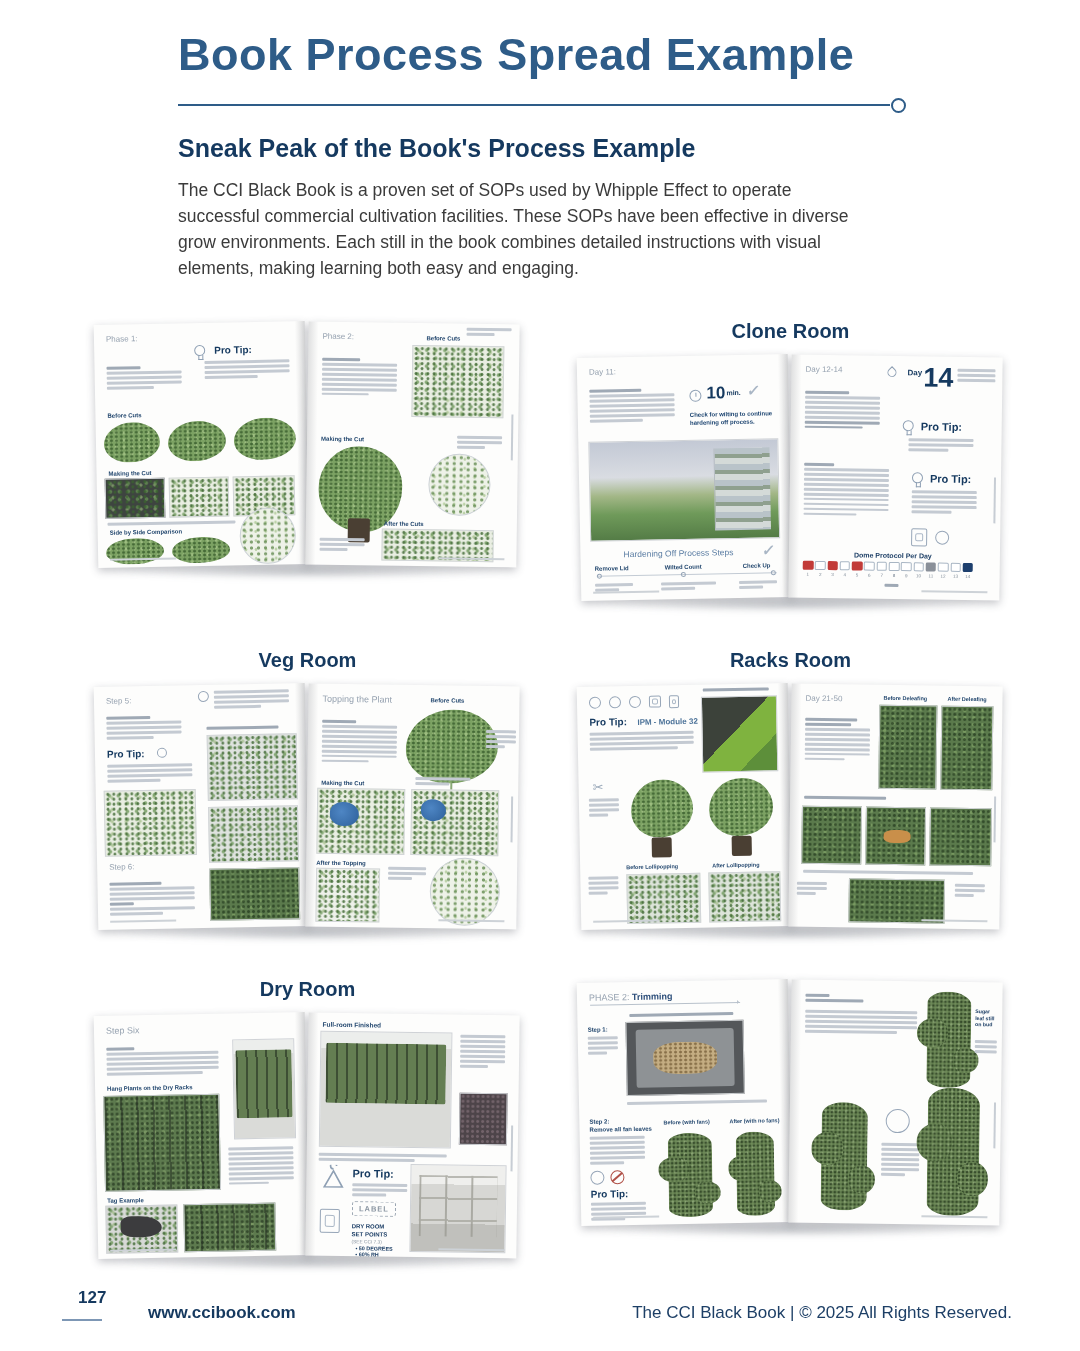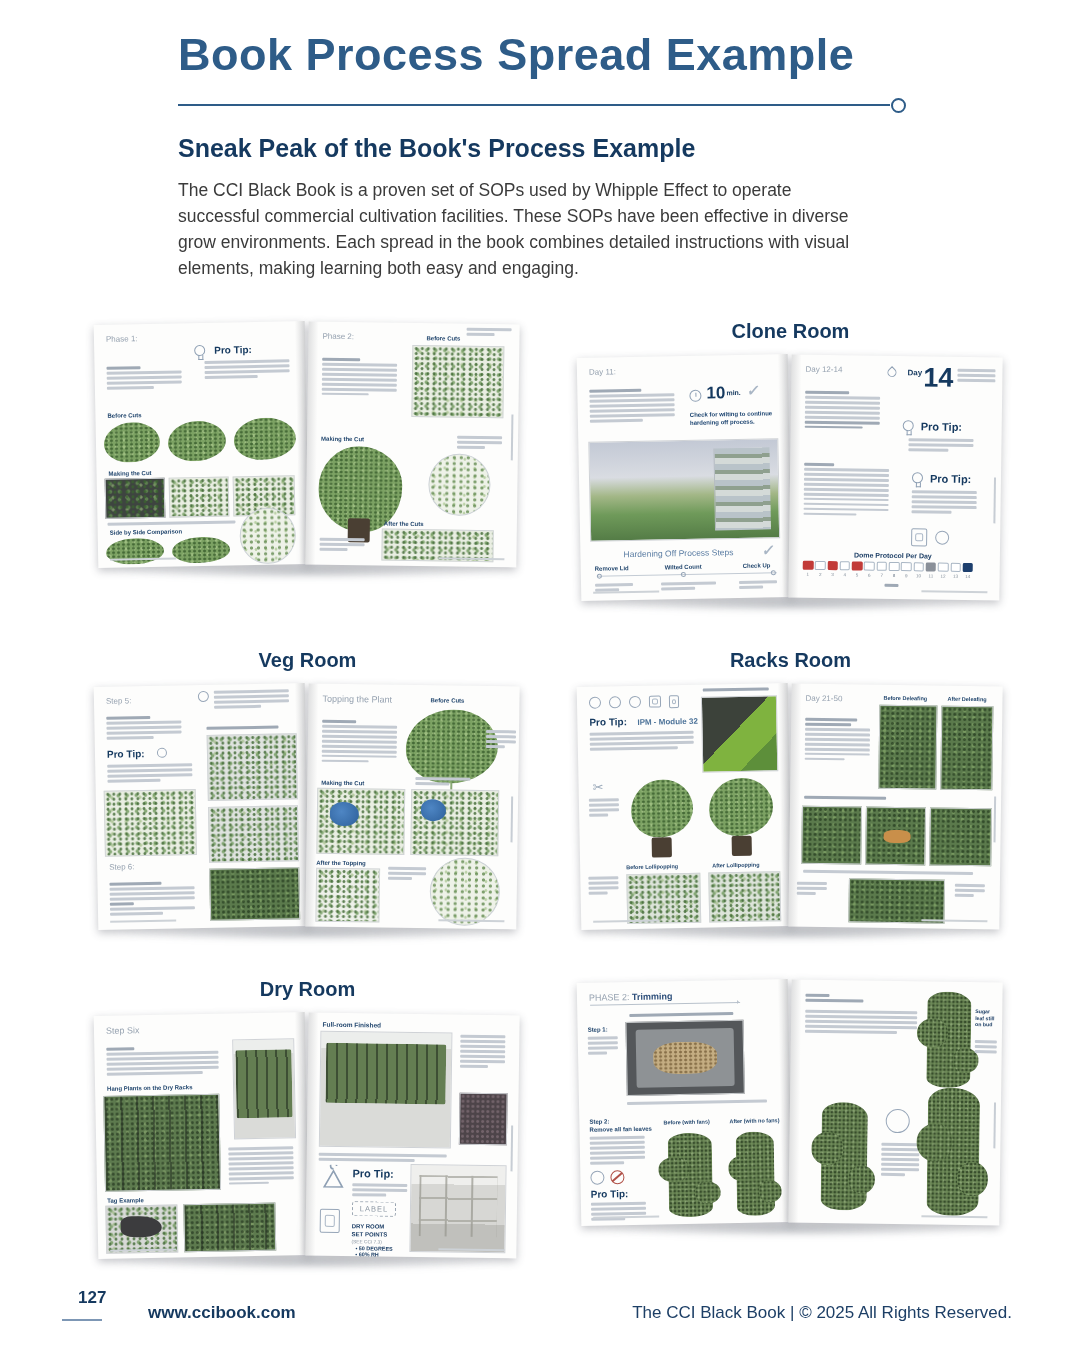--- a/index.html
+++ b/index.html
@@ -115,21 +115,21 @@
 </head>
 <body>
 
 <div class="header">
   <div class="title">Book Process Spread Example</div>
   <div class="rule-wrap">
     <div class="rule-line"></div>
     <div class="rule-dot"></div>
   </div>
   <div class="subtitle">Sneak Peak of the Book's Process Example</div>
-  <div class="intro">The CCI Black Book is a proven set of SOPs used by Whipple Effect to operate successful commercial cultivation facilities. These SOPs have been effective in diverse grow environments. Each spread in the book combines detailed instructions with visual elements, making learning both easy and engaging.</div>
+  <div class="intro">The CCI Black Book is a proven set of SOPs used by Whipple Effect to operate successful commercial cultivation facilities. These SOPs have been effective in diverse grow environments. Each still in the book combines detailed instructions with visual elements, making learning both easy and engaging.</div>
 </div>
 
 <div class="rooms">
 
   <section>
     <div class="spread">
       <div class="page l">
         <span class="hdg" style="left:12px;top:10px;">Phase 1:</span>
         <span class="i-bulb" style="left:100px;top:22px;"></span>
         <span class="protip" style="left:120px;top:22px;">Pro Tip:</span>
@@ -579,21 +579,21 @@
         <svg style="left:16px;top:152px;width:22px;height:26px;" viewBox="0 0 22 26">
             <path d="M11 4 a3 3 0 1 1 3-3" fill="none" stroke="#8fa0b4" stroke-width="1.6"></path>
             <path d="M2 22 L11 6 L20 22 Z" fill="none" stroke="#8fa0b4" stroke-width="1.6"></path>
           </svg>
         <span class="protip" style="left:46px;top:154px;font-size:11px;">Pro Tip:</span>
         <span class="tls tl-w55" style="left:46px;top:170px;">
             <i></i>
             <i></i>
             <i></i>
           </span>
-        <span style="left:46px;top:188px;width:44px;height:15px;border:1px dashed #9aa5b1;border-radius:3px;color:#8b96a2;font-size:7.5px;text-align:center;line-height:14px;letter-spacing:1px;">LABEL</span>
+        <span style="left:46px;top:188px;width:44px;height:15px;border:1px dashed #9aa5b1;border-radius:3px;color:#8b96a2;font-size:7.5px;text-align:center;line-height:14px;letter-spacing:1px;font-weight:bold;">LABEL</span>
         <span class="i-box" style="left:14px;top:196px;width:20px;height:24px;"></span>
         <span style="left:46px;top:210px;color:#1d3f66;font-size:6px;font-weight:bold;">DRY ROOM</span>
         <span style="left:46px;top:218px;color:#1d3f66;font-size:6px;font-weight:bold;">SET POINTS</span>
         <span style="left:46px;top:226px;color:#8b96a2;font-size:4.8px;">(SEE CCI 7.3)</span>
         <span style="left:50px;top:232px;color:#1d3f66;font-size:5.4px;font-weight:bold;">• 50 DEGREES</span>
         <span style="left:50px;top:238px;color:#1d3f66;font-size:5.4px;font-weight:bold;">• 60% RH</span>
         <span class="grayroom" style="left:104px;top:150px;width:96px;height:88px;"></span>
         <span class="edgebar" style="right:5px;top:110px;"></span>
         <span class="pfoot" style="right:12px;width:66px;"></span>
       </div>

